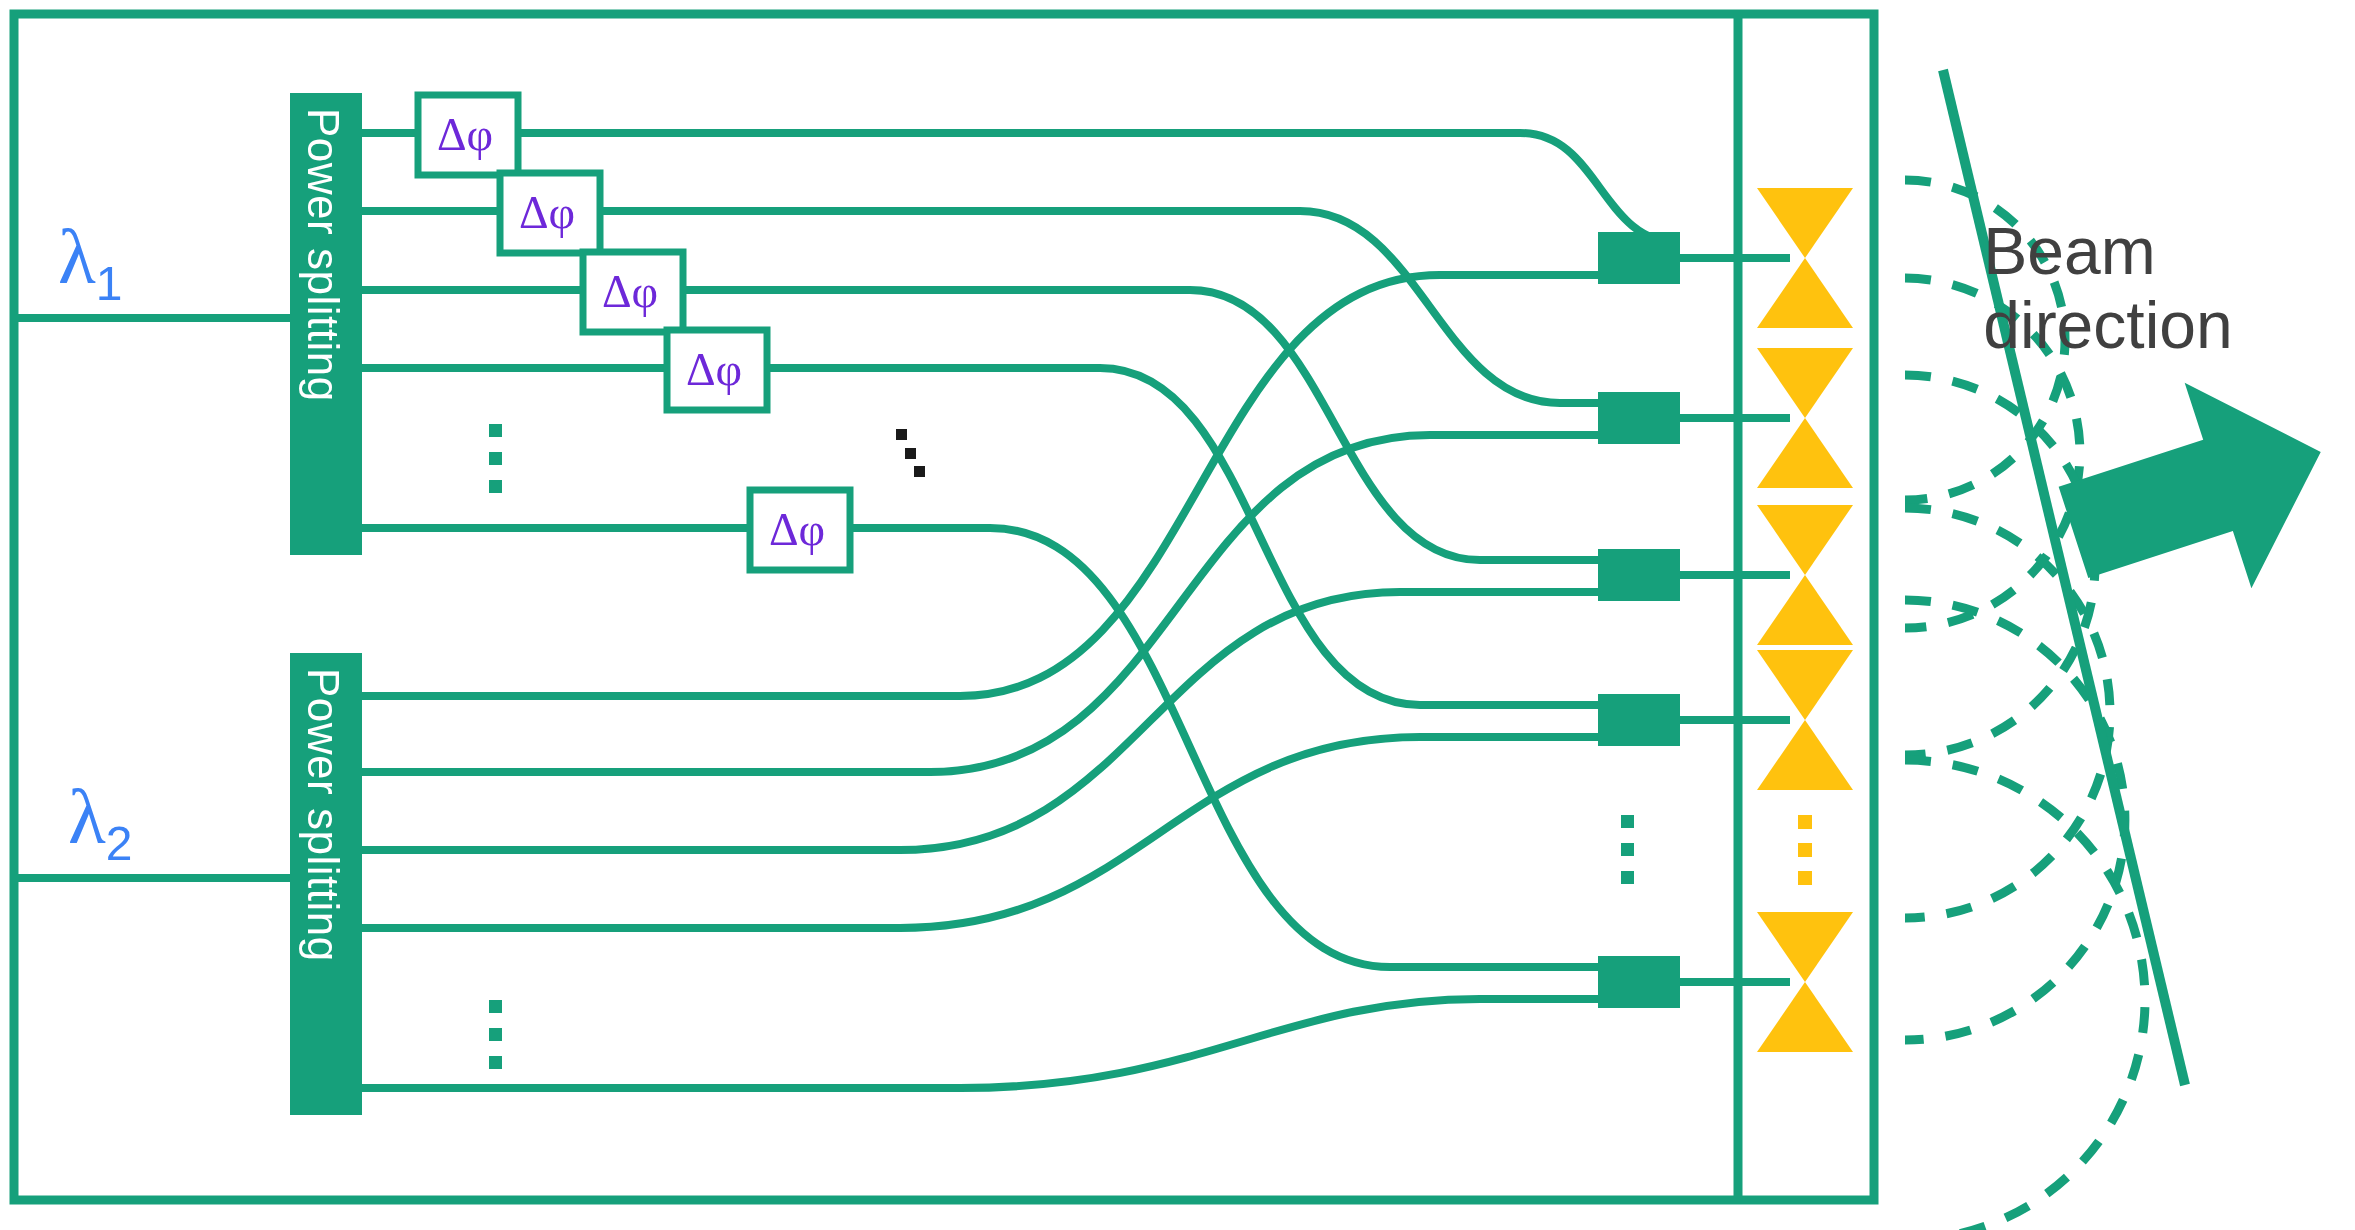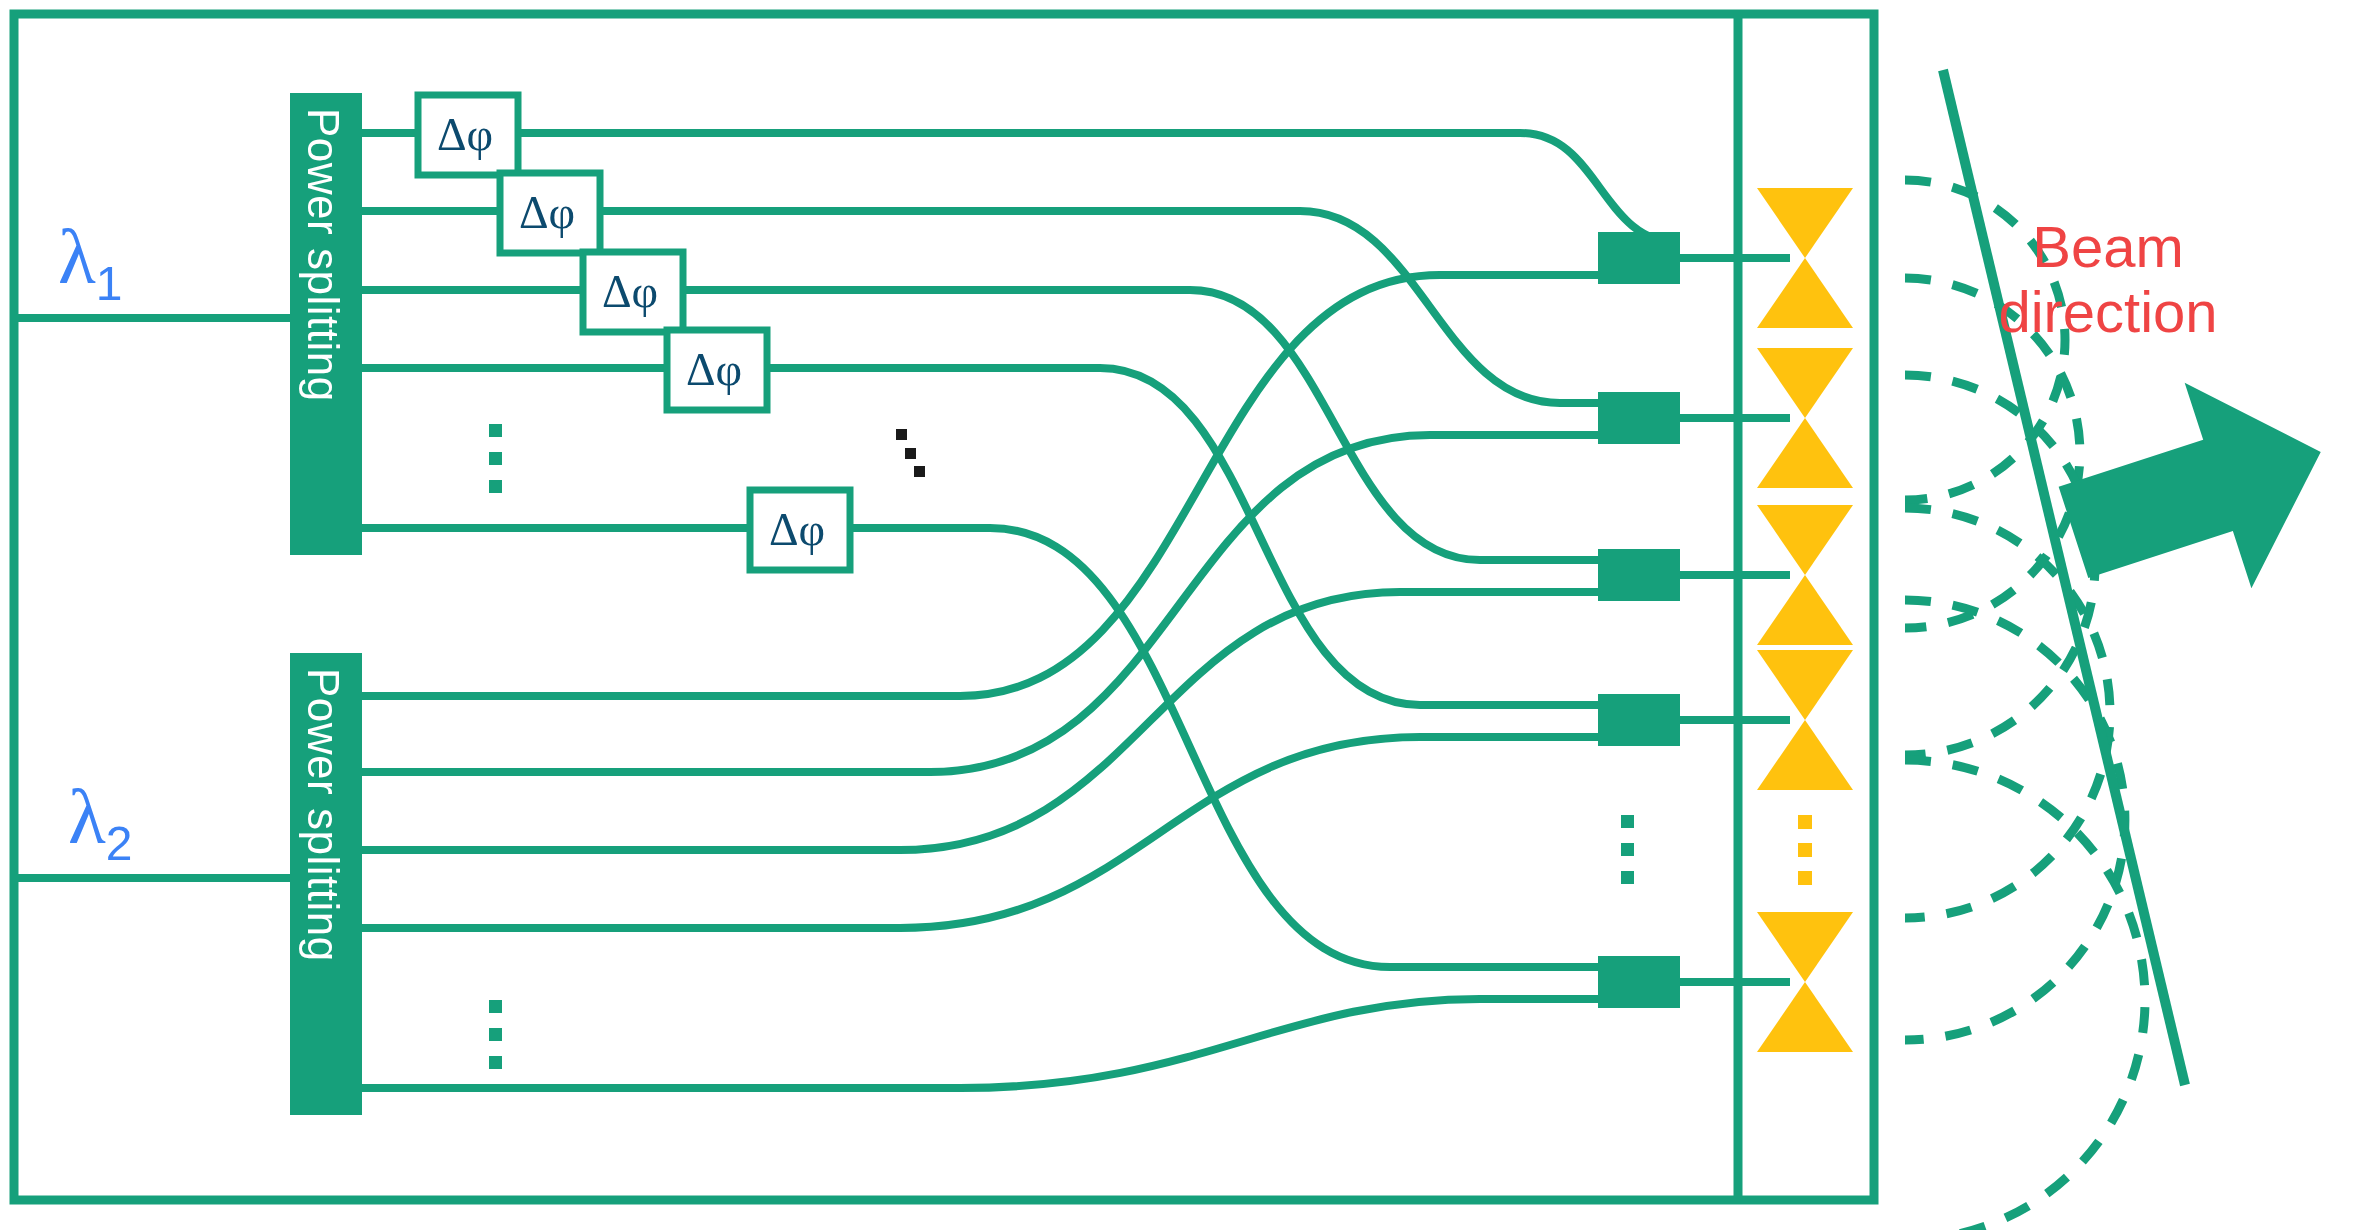--- a/index.html
+++ b/index.html
@@ -7,30 +7,30 @@
   body{
     font-family:"Liberation Sans", sans-serif;
     width:2355px;height:1230px;overflow:hidden;
   }
   #stage{position:relative;width:2355px;height:1230px;background:#fff;}
   #stage svg{position:absolute;left:0;top:0;}
   .txt{position:absolute;color:#3b82f6;white-space:nowrap;}
   .lam{font-size:78px;font-family:"Liberation Serif", serif;}
   .lam sub{font-size:48px;font-family:"Liberation Sans", sans-serif;}
   .beamlbl{
-    font-size:58px;line-height:1.12;text-align:center;color:#ef4444;
+    font-size:66px;line-height:1.12;text-align:left;color:#404040;
     font-family:"Liberation Sans", sans-serif;
   }
   .ps-label{
     position:absolute;color:#ffffff;font-size:44px;letter-spacing:0.5px;
     transform-origin:0 0;font-family:"Liberation Sans", sans-serif;
     white-space:nowrap;
   }
   .dphi{
-    position:absolute;font-size:46px;color:#0c4a6e;
+    position:absolute;font-size:46px;color:#6d28d9;
     font-family:"Liberation Serif", serif;white-space:nowrap;
   }
 </style>
 </head>
 <body>
 
 <div id="stage">
 
 <svg width="2355" height="1230" viewBox="0 0 2355 1230">
   <defs>

